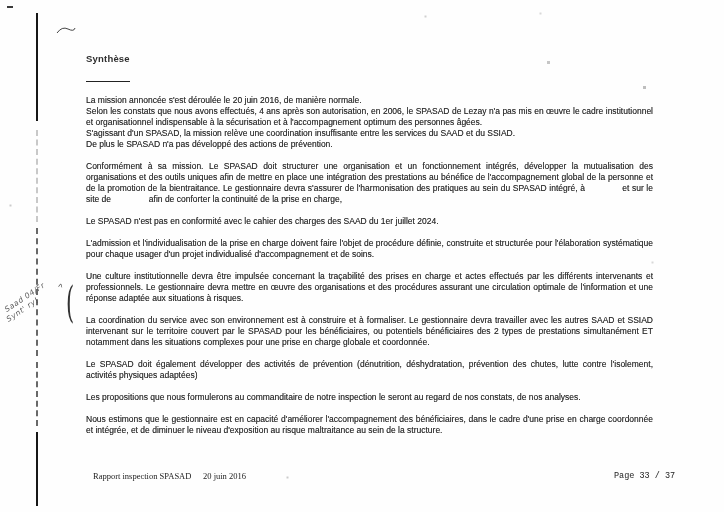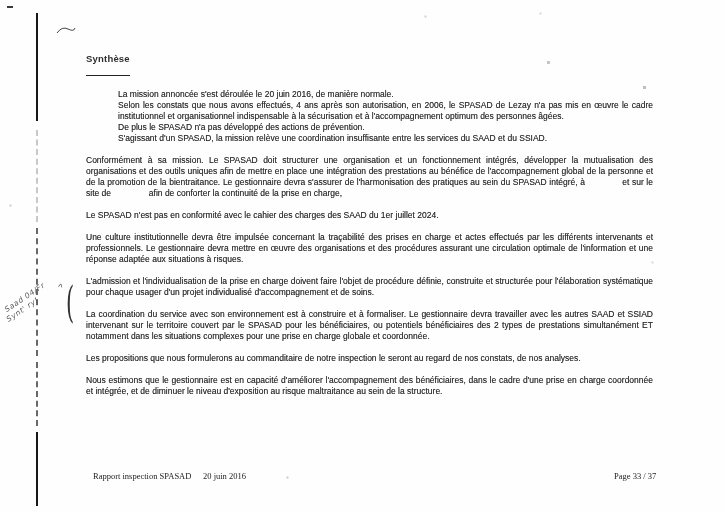--- a/index.html
+++ b/index.html
@@ -28,32 +28,32 @@
   .handwriting .hw2{display:block;margin-left:-4px;}
   .margin-bracket{
     position:absolute;left:66px;top:282px;font-family:"DejaVu Serif",serif;
     font-size:42px;line-height:1;color:#333;transform:scaleX(.5);transform-origin:left top;
   }
   .caret-mark{position:absolute;left:58px;top:282px;font-size:9px;color:#444;transform:rotate(12deg);}
   
   .content{position:absolute;left:86px;top:48px;width:567px;}
   .title{
     display:inline-block;font-size:9.5px;font-weight:bold;
-    border-bottom:1px solid #222;padding-bottom:11px;margin-bottom:13px;
+    border-bottom:1px solid #222;padding-bottom:17px;margin-bottom:13px;
     letter-spacing:.2px;
   }
   .para{margin:0 0 11px 0;font-size:8.5px;line-height:11px;text-align:justify;
     text-shadow:0 0 .3px rgba(40,40,40,.6);}
-  .para .line{text-align:justify;margin-left:32px;}
+  .para .line{text-align:justify;}
   
   .footer{position:absolute;left:7px;top:471px;width:724px;height:14px;
     font-family:"Liberation Serif",serif;font-size:8.5px;color:#222;}
   .footer .f-left{position:absolute;left:86px;}
   .footer .f-date{position:absolute;left:196px;}
-  .footer .f-page{position:absolute;left:607px;}
+  .footer .f-page{position:absolute;left:607px;font-family:Liberation Mono, monospace;}
 </style>
 </head>
 <body>
 
 <div class="page">
 
   <div class="top-dash"></div>
   <div class="vline solid" style="top:13px;height:108px;"></div>
   <div class="vline faint" style="top:130px;height:92px;"></div>
   <div class="vline dash" style="top:228px;height:128px;"></div>
@@ -75,29 +75,30 @@
   <span class="margin-bracket">(</span>
 
   <main class="content">
     <div>
       <span class="title">Synthèse</span>
     </div>
 
     <div class="para">
       <div class="line">La mission annoncée s'est déroulée le 20 juin 2016, de manière normale.</div>
       <div class="line">Selon les constats que nous avons effectués,  4 ans après son autorisation, en 2006, le SPASAD de Lezay n'a pas mis en œuvre le cadre institutionnel et organisationnel indispensable à la sécurisation et à l'accompagnement optimum des personnes âgées.</div>
+      <div class="line">S'agissant d'un SPASAD, la mission relève une coordination insuffisante entre les services du SAAD et du SSIAD.</div>
       <div class="line">De plus le SPASAD n'a pas développé des actions de prévention.</div>
-      <div class="line">S'agissant d'un SPASAD, la mission relève une coordination insuffisante entre les services du SAAD et du SSIAD.</div>
     </div>
 
     <p class="para">Conformément à sa mission. Le SPASAD doit structurer une organisation et un fonctionnement intégrés, développer la mutualisation des organisations et des outils uniques afin de mettre en place une intégration des prestations au bénéfice de l'accompagnement global de la personne et de la promotion de la bientraitance. Le gestionnaire devra s'assurer de l'harmonisation des pratiques au sein du SPASAD intégré, à&nbsp;&nbsp;&nbsp;&nbsp;&nbsp;&nbsp;&nbsp;&nbsp;&nbsp;&nbsp;&nbsp;&nbsp;&nbsp;&nbsp;et sur le site de&nbsp;&nbsp;&nbsp;&nbsp;&nbsp;&nbsp;&nbsp;&nbsp;&nbsp;&nbsp;&nbsp;&nbsp;&nbsp;&nbsp;&nbsp;&nbsp;afin de conforter la continuité de la prise en charge,</p>
     <p class="para">Le SPASAD n'est pas en conformité avec le cahier des charges des SAAD du 1er juillet 2024.</p>
+    <p class="para">L'admission et l'individualisation de la prise en charge doivent faire l'objet de procédure définie, construite et structurée pour l'élaboration systématique pour chaque usager d'un projet individualisé d'accompagnement et de soins.</p>
     <p class="para">Une culture institutionnelle devra être impulsée concernant la traçabilité des prises en charge et actes effectués par les différents intervenants et professionnels. Le gestionnaire devra mettre en œuvre des organisations et des procédures assurant une circulation optimale de l'information et une réponse adaptée aux situations à risques.</p>
-    <p class="para">L'admission et l'individualisation de la prise en charge doivent faire l'objet de procédure définie, construite et structurée pour l'élaboration systématique pour chaque usager d'un projet individualisé d'accompagnement et de soins.</p>
     <p class="para">La coordination du service avec son environnement est à construire et à formaliser. Le gestionnaire devra travailler avec les autres SAAD et SSIAD intervenant sur le territoire couvert par le SPASAD pour les bénéficiaires, ou potentiels bénéficiaires des 2 types de prestations simultanément ET notamment dans les situations complexes pour une prise en charge globale et coordonnée.</p>
+    <p class="para">Le SPASAD doit également développer des activités de prévention (dénutrition, déshydratation, prévention des chutes, lutte contre l'isolement, activités physiques adaptées)</p>
     <p class="para">Les propositions que nous formulerons au commanditaire de notre inspection le seront au regard de nos constats, de nos analyses.</p>
     <p class="para">Nous estimons que le gestionnaire est en capacité d'améliorer l'accompagnement des bénéficiaires, dans le cadre d'une prise en charge coordonnée et intégrée, et de diminuer le niveau d'exposition au risque maltraitance au sein de la structure.</p>
   </main>
 
   <footer class="footer">
     <span class="f-left">Rapport inspection SPASAD</span>
     <span class="f-date">20 juin 2016</span>
     <span class="f-page">Page 33 / 37</span>
   </footer>
 

